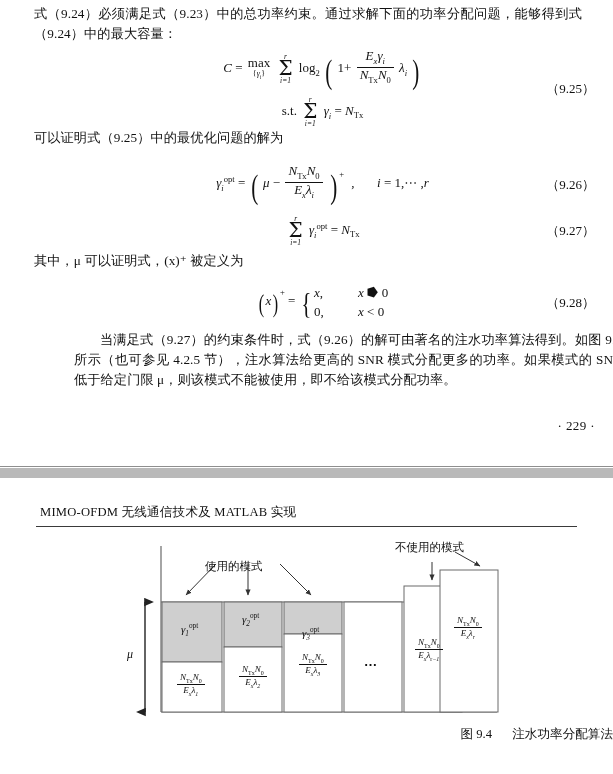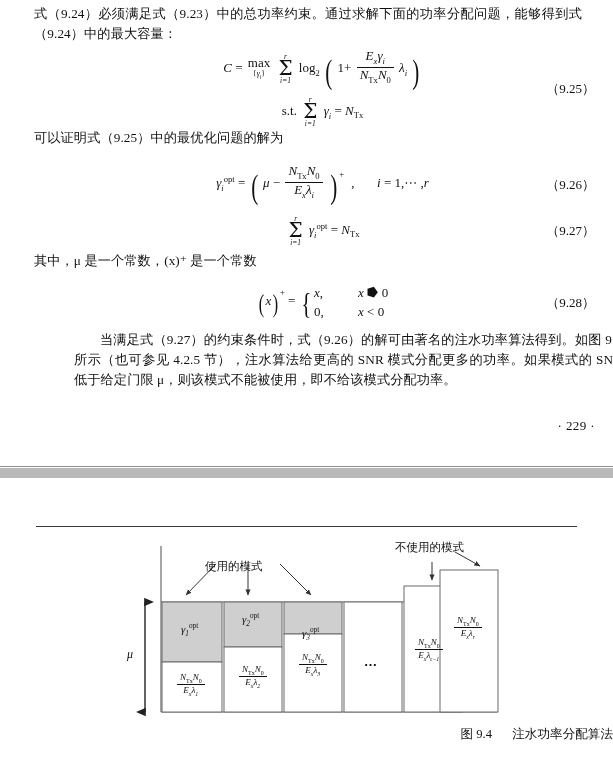--- a/index.html
+++ b/index.html
@@ -167,21 +167,21 @@
             <span class="glyph">Σ</span>
             <span class="lim">i=1</span>
           </span>
           <span class="mi">γ<sub>i</sub><sup class="up">opt</sup></span> =
           <span class="mi">N</span><sub class="up">Tx</sub>
         </span>
       </div>
     </div>
     <div class="eqnum" style="top:222px;">（9.27）</div>
 
-    <div class="para" id="para-3">其中，μ 是一个常数，(x)⁺ 是一个常数</div>
+    <div class="para" id="para-3">其中，μ 可以证明式，(x)⁺ 被定义为</div>
 
     <div class="eqrow" style="top:278px;height:48px;">
       <div class="eqbody">
         <span class="math">
           <span class="paren">(</span><span class="mi">x</span><span class="paren">)</span><sup class="up" style="position:relative;top:-.5em;">+</sup>
           =
           <span class="cases">
             <span class="brace">{</span>
             <span class="rows">
               <span class="r">
@@ -201,20 +201,21 @@
 
     <div class="para" id="para-4">当满足式（9.27）的约束条件时，式（9.26）的解可由著名的注水功率算法得到。如图 9.4 所示（也可参见 4.2.5 节），注水算法给更高的 SNR 模式分配更多的功率。如果模式的 SNR 低于给定门限 μ，则该模式不能被使用，即不给该模式分配功率。</div>
 
     <div class="pagenum">· 229 ·</div>
   </div>
 
   <div class="band-top"></div>
   <div class="band"></div>
 
   <div class="lower">
+    <div class="runhead">MIMO-OFDM 无线通信技术及 MATLAB 实现</div>
     <div class="runrule"></div>
 
     <div class="figure">
       <svg width="613" height="200" viewBox="0 0 613 200">
         <defs>
           <marker id="ar" markerWidth="7" markerHeight="7" refX="5.6" refY="2.6" orient="auto" markerUnits="strokeWidth">
             <path d="M0,0 L6,2.6 L0,5.2 z" fill="#333"></path>
           </marker>
           <marker id="arU" markerWidth="8" markerHeight="8" refX="3" refY="6.4" orient="auto" markerUnits="strokeWidth">
             <path d="M3,0 L6,7 L0,7 z" fill="#222"></path>

